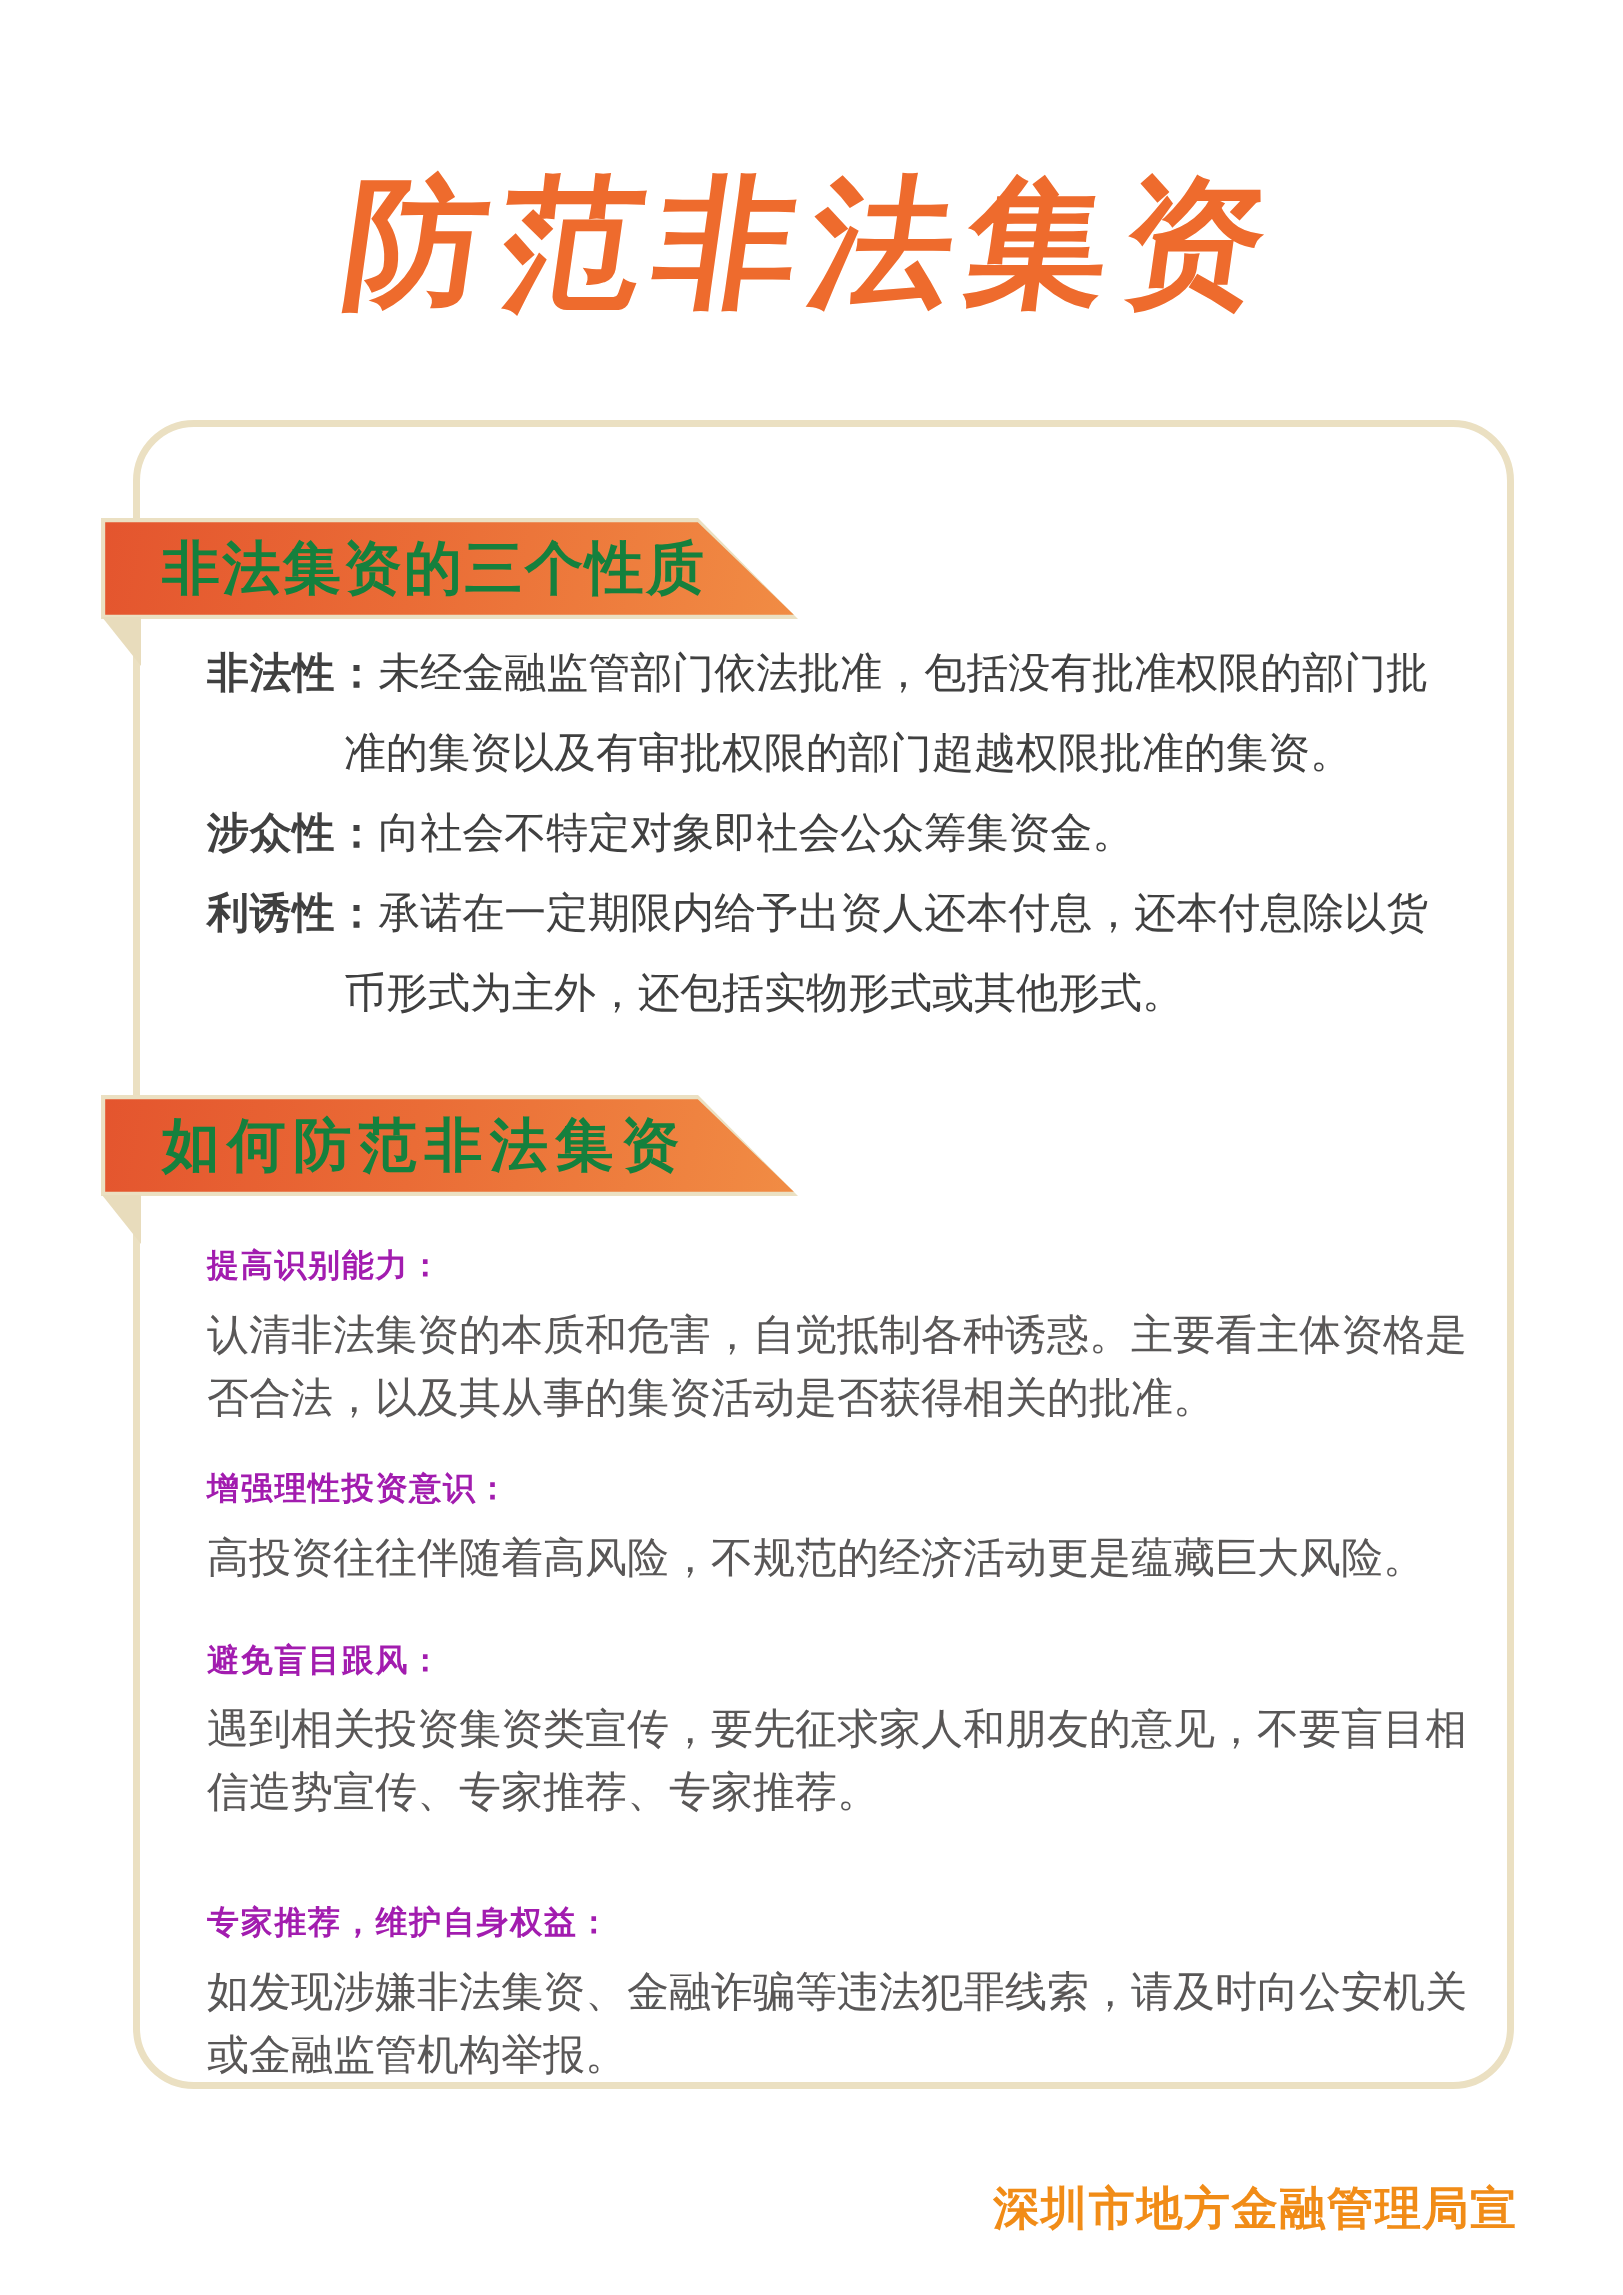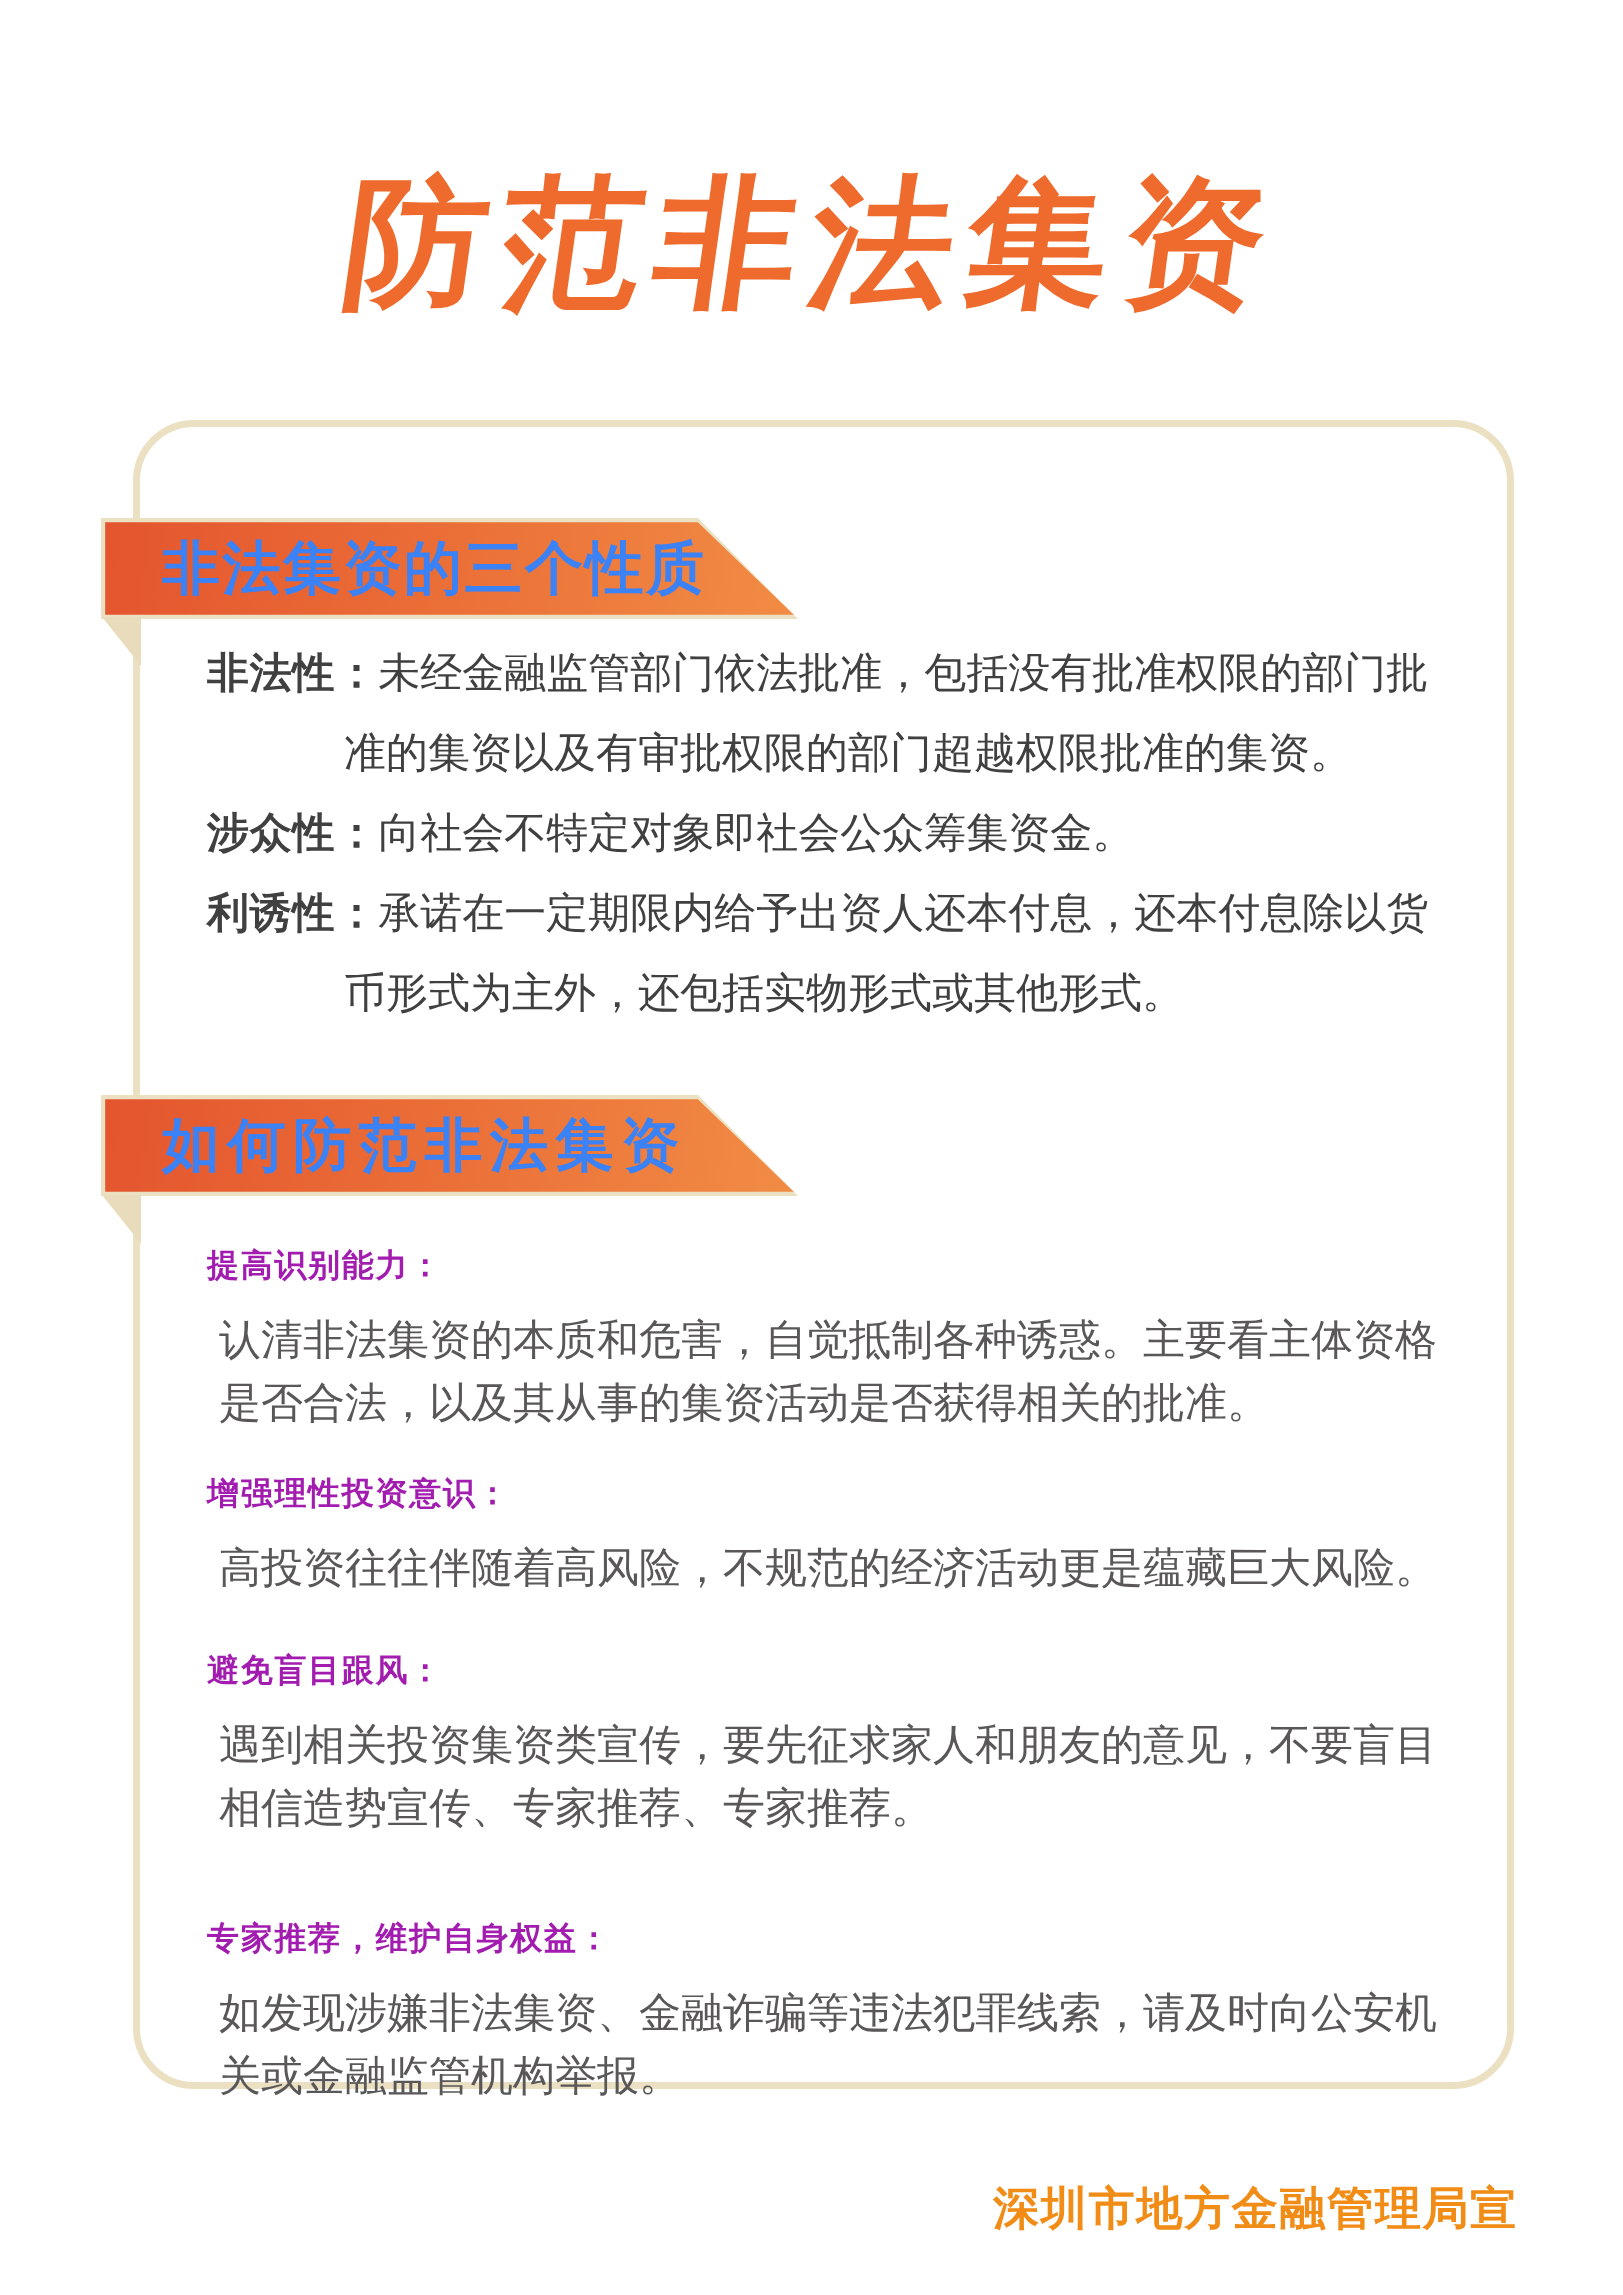--- a/index.html
+++ b/index.html
@@ -34,21 +34,21 @@
   }
   .banner .banner-fill{
     position:absolute;left:4.2px;top:4.2px;right:4.2px;bottom:4.2px;
     background:linear-gradient(100deg,#e4552e 0%,#ea6c36 45%,#f18c44 100%);
     -webkit-clip-path:polygon(0 0,calc(100% - 96px) 0,100% 100%,0 100%);
     clip-path:polygon(0 0,calc(100% - 96px) 0,100% 100%,0 100%);
   }
   .banner .banner-label{
     position:absolute;left:61px;top:0;height:100%;
     display:flex;align-items:center;
-    color:#3b82f6;font-size:58px;font-weight:900;
+    color:#15803d;font-size:58px;font-weight:900;
     white-space:nowrap;
   }
   .banner1{top:518px;}
   .banner1 .banner-label{letter-spacing:2.5px;}
   .banner2{top:1095px;}
   .banner2 .banner-label{letter-spacing:7.6px;}
 
   .ribbon-fold{
     position:absolute;left:102px;width:39px;height:49px;
     background:#e8dcbc;
@@ -68,21 +68,21 @@
 
   
   .how{
     position:absolute;left:207px;top:1235px;width:1262px;
   }
   .how-item .how-heading{
     font-size:32px;font-weight:900;color:#a21caf;
     line-height:61px;margin:0 0 6.8px 0;letter-spacing:1.7px;
   }
   .how-item .how-text{
-    font-size:42px;color:#595757;line-height:63px;margin:12px;
+    font-size:42px;color:#595757;line-height:63px;margin:0;
   }
   .how-item + .how-item{margin-top:29px;}
   .how-item.gap-m{margin-top:41px;}
   .how-item.gap-l{margin-top:69px;}
 
   
   .footer-credit{
     position:absolute;right:106px;top:2162px;
     font-size:46px;font-weight:900;color:#f18c17;
     letter-spacing:1.7px;white-space:nowrap;margin-top:16px;

